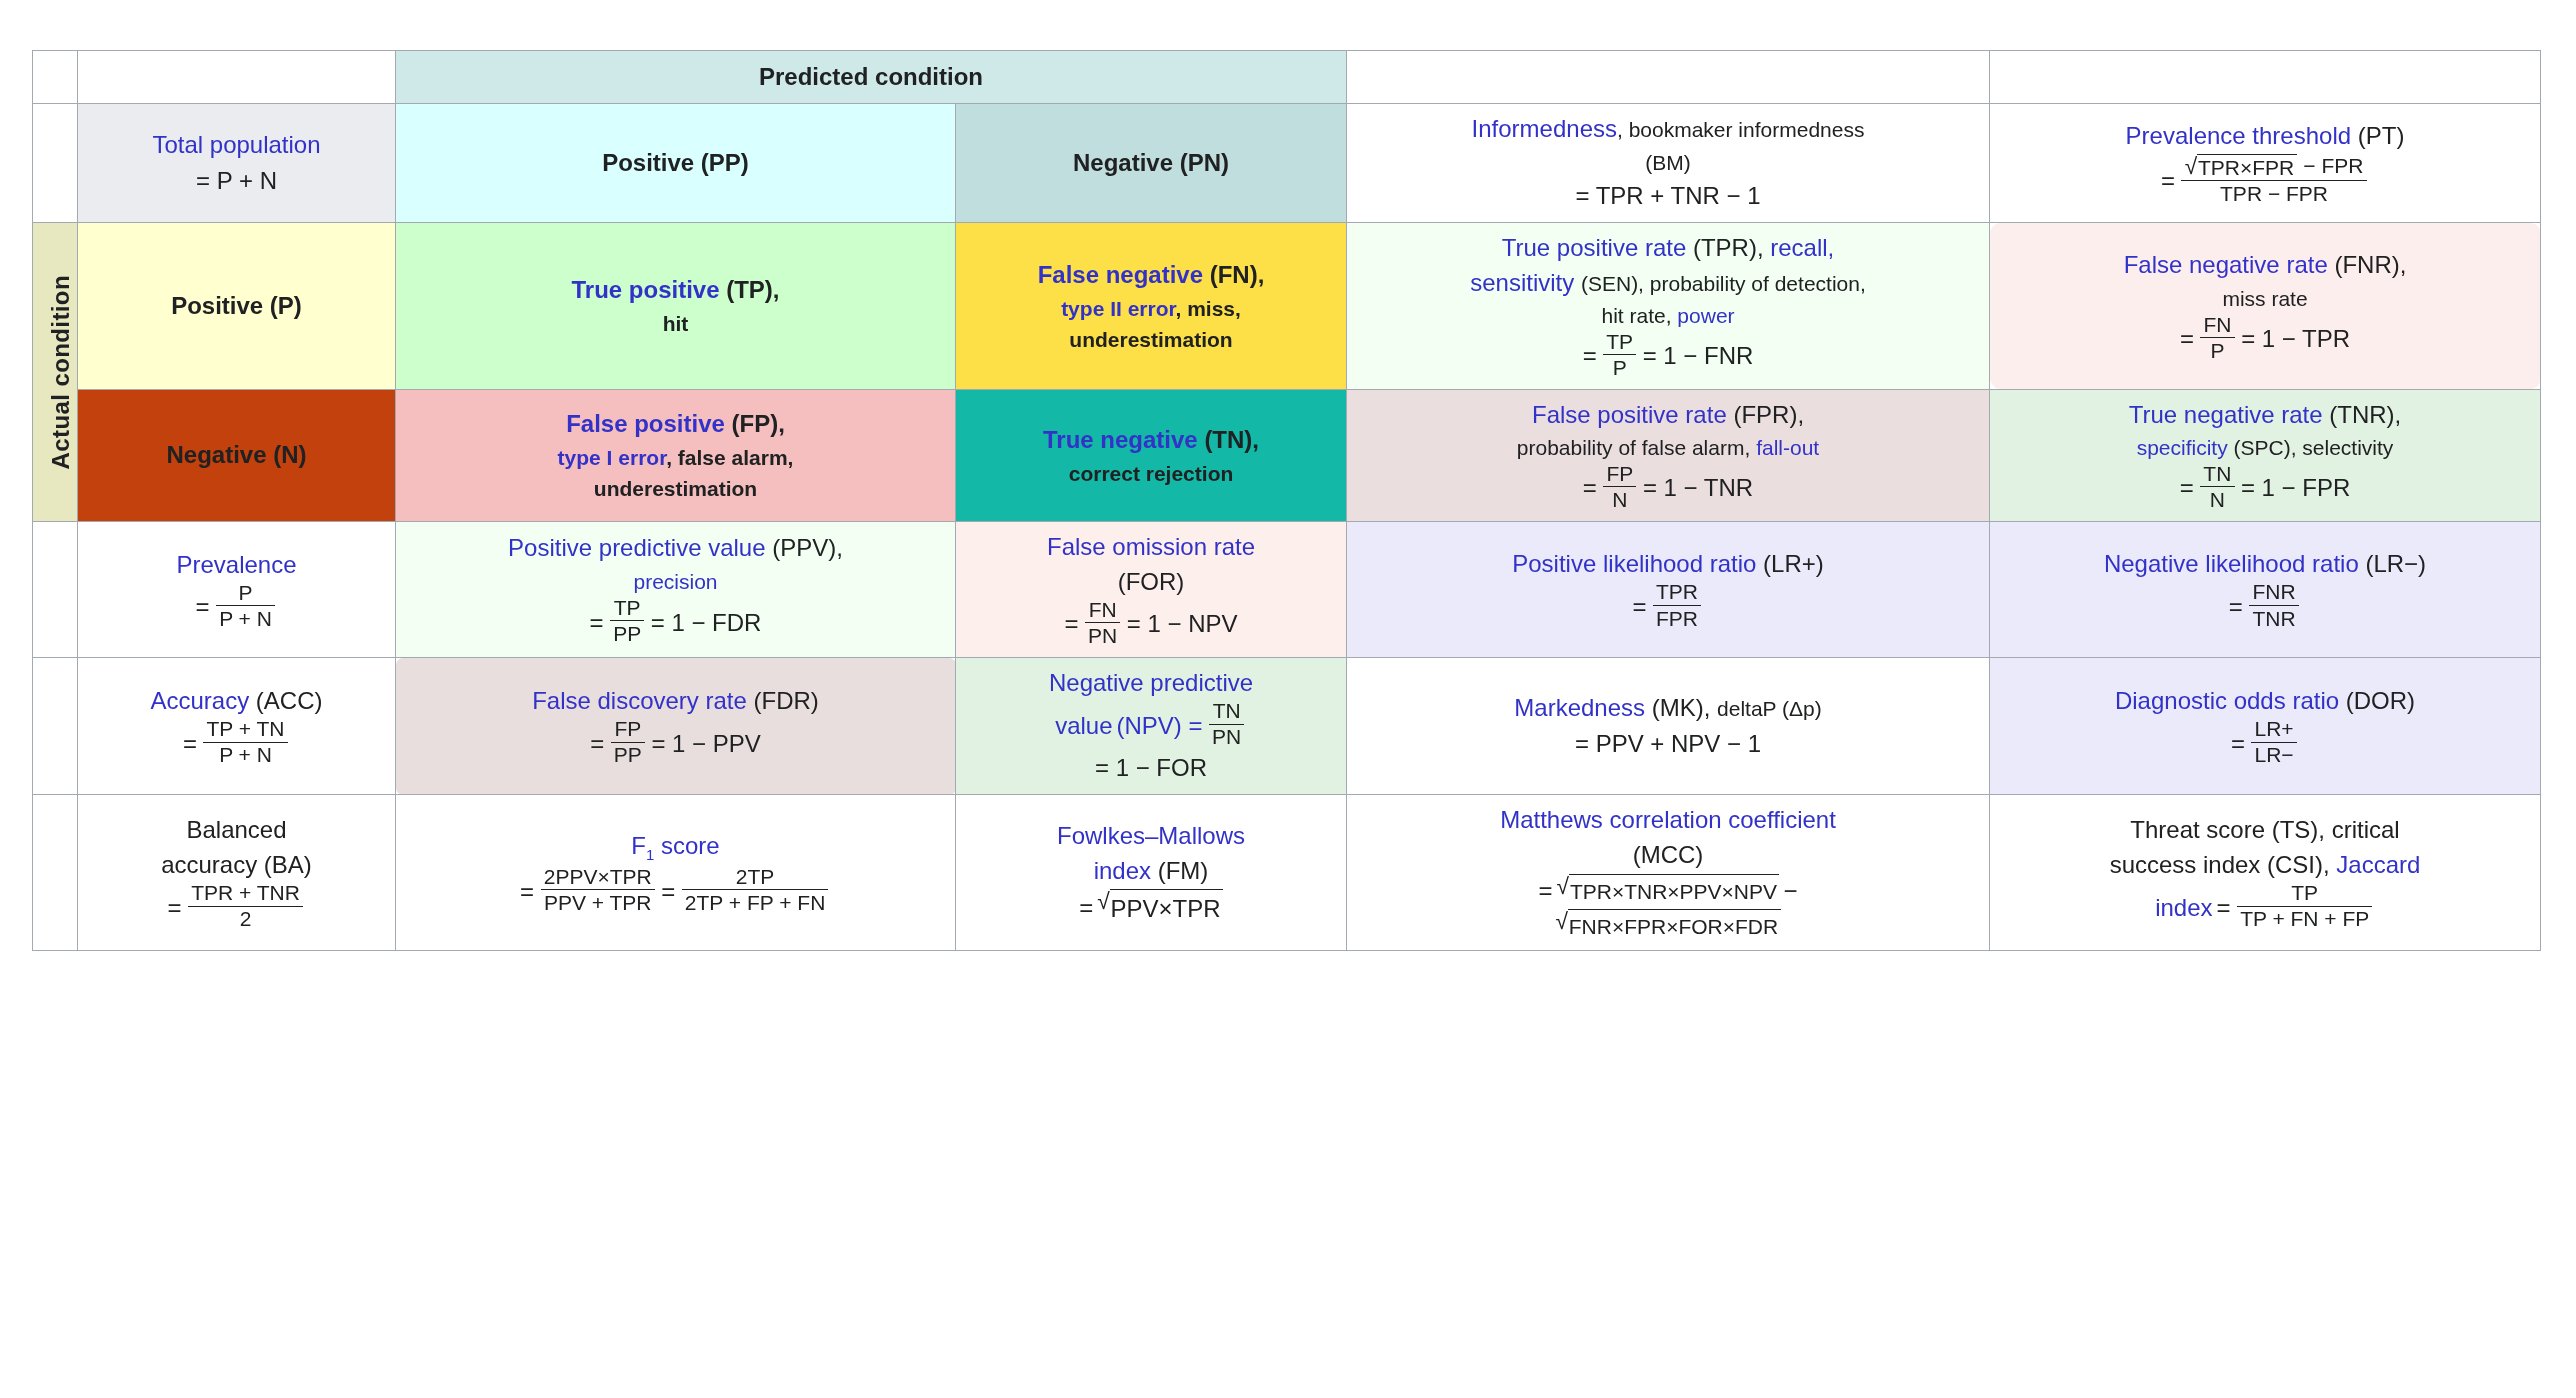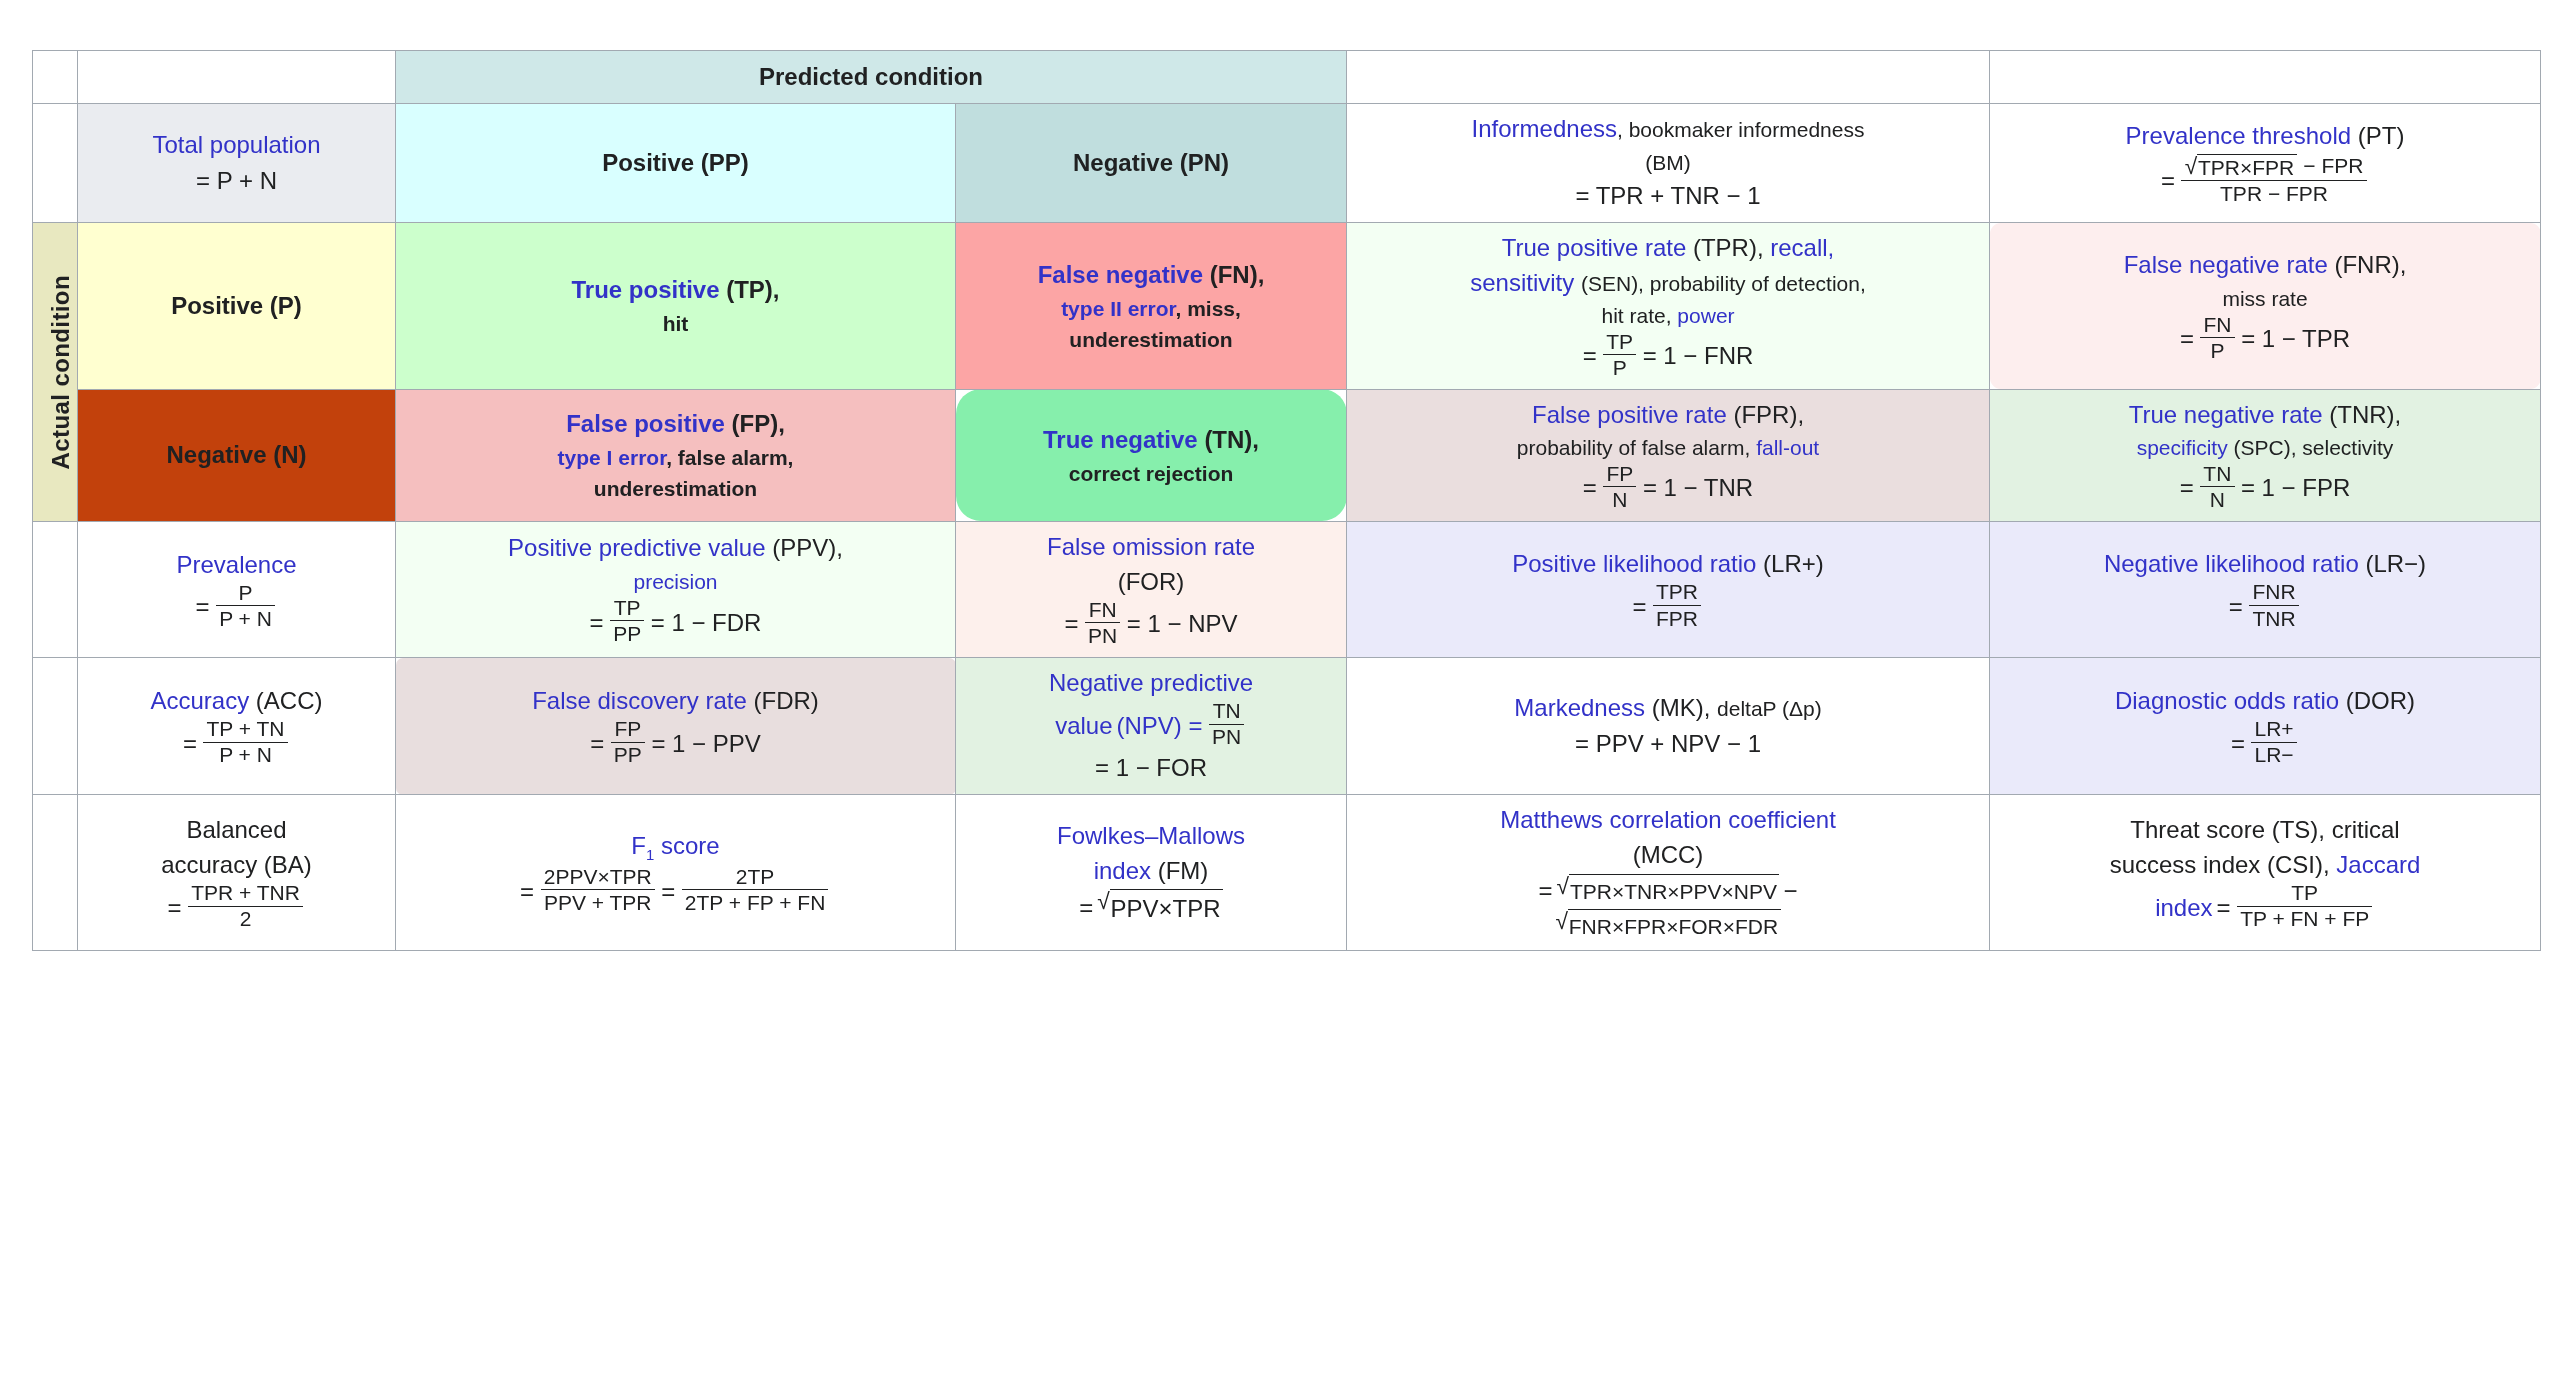--- a/index.html
+++ b/index.html
@@ -41,23 +41,23 @@
 
   
   .bg-predhdr{background:#cfe8e8;}
   .bg-totpop{background:#eaecf0;}
   .bg-pp{background:#d9ffff;}
   .bg-pn{background:#c0dede;}
   .bg-actual{background:#e8e8c0;}
   .bg-posp{background:#ffffd0;}
   .bg-negn{background:#c2410c;}
   .bg-tp{background:#ccffcc;}
-  .bg-fn{background:#fca5a5;}
+  .bg-fn{background:#fde047;}
   .bg-fp{background:#f5bfbf;}
-  .bg-tn{background:#86efac;border-radius:25px;}
+  .bg-tn{background:#14b8a6;}
   .bg-tpr{background:#f3fff3;}
   .bg-fnr{background:#fdeeee;border-radius:11px;}
   .bg-fpr{background:#eadede;}
   .bg-tnr{background:#e2f2e2;}
   .bg-ppv{background:#f3fff3;}
   .bg-for{background:#fdf0ec;}
   .bg-lr{background:#eaeafa;}
   .bg-fdr{background:#e8dede;border-radius:7px;}
   .bg-npv{background:#e2f2e2;}
   .bg-white{background:#ffffff;}

